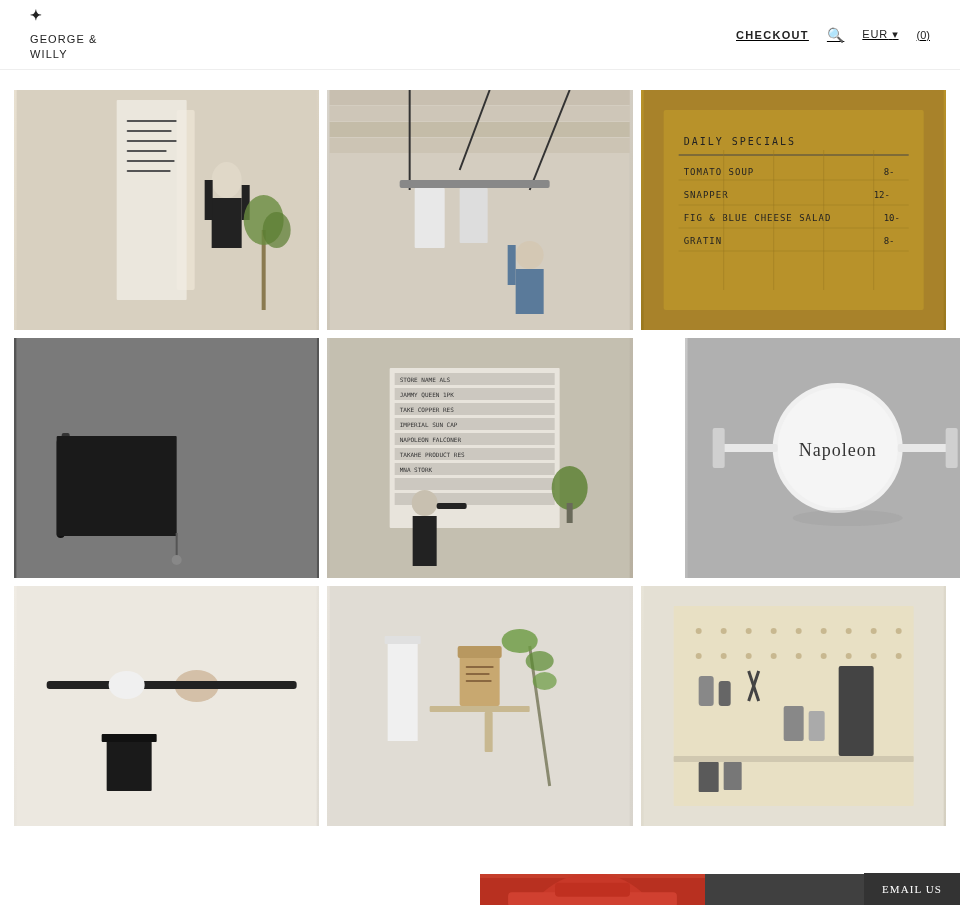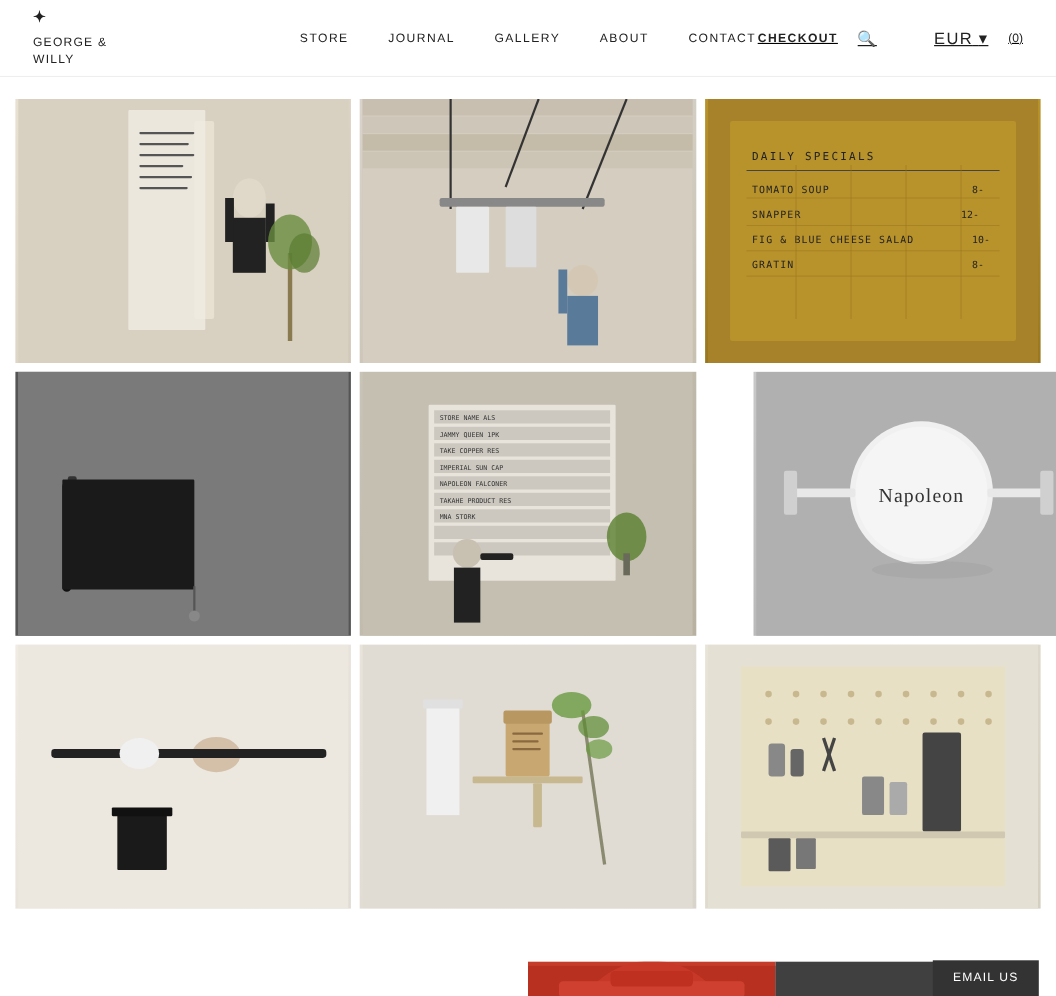--- a/index.html
+++ b/index.html
@@ -66,25 +66,24 @@
       font-weight: 600;
       color: #222;
       text-decoration: none;
     }
     .header-right .search-icon-wrap {
       font-size: 14px;
       color: #222;
       cursor: pointer;
     }
     .header-right .currency {
-      font-size: 15px;
+      font-size: 11px;
       letter-spacing: 0.08em;
       color: #222;
       cursor: pointer;
-      margin-left: 34px;
     }
     .header-right .cart-count {
       font-size: 11px;
       color: #222;
     }
 
     
     .footer-main {
       display: flex;
       padding: 40px 30px 0;
@@ -102,22 +101,23 @@
       background: #333;
       color: #fff;
       border: none;
       padding: 10px 18px;
       font-size: 11px;
       letter-spacing: 0.1em;
       text-transform: uppercase;
       cursor: pointer;
       position: fixed;
       bottom: 0;
-      right: 16px;
+      right: 0;
       z-index: 100;
+      font-family: Liberation Serif, serif;
     }
 
     
     .gallery-cell {
       width: 100%;
       height: 240px;
       overflow: hidden;
       position: relative;
     }
     .gallery-row {
@@ -192,27 +192,20 @@
 
 <header>
   <div class="header-logo">
     <span class="logo-icon">✦</span>
     <div>
       <span class="header-logo-text">GEORGE &amp;</span><br>
       <span class="header-logo-text">WILLY</span>
     </div>
   </div>
 
-  <nav class="header-nav">
-    <a href="#">STORE</a>
-    <a href="#">JOURNAL</a>
-    <a href="#">GALLERY</a>
-    <a href="#">ABOUT</a>
-    <a href="#">CONTACT</a>
-  </nav>
 
   <div class="header-right">
     <a href="#" class="checkout-link">CHECKOUT</a>
     <span class="search-icon-wrap">🔍</span>
     <span class="currency">
       <span>EUR</span>
       <span>▾</span>
     </span>
     <span class="cart-count">(0)</span>
   </div>

